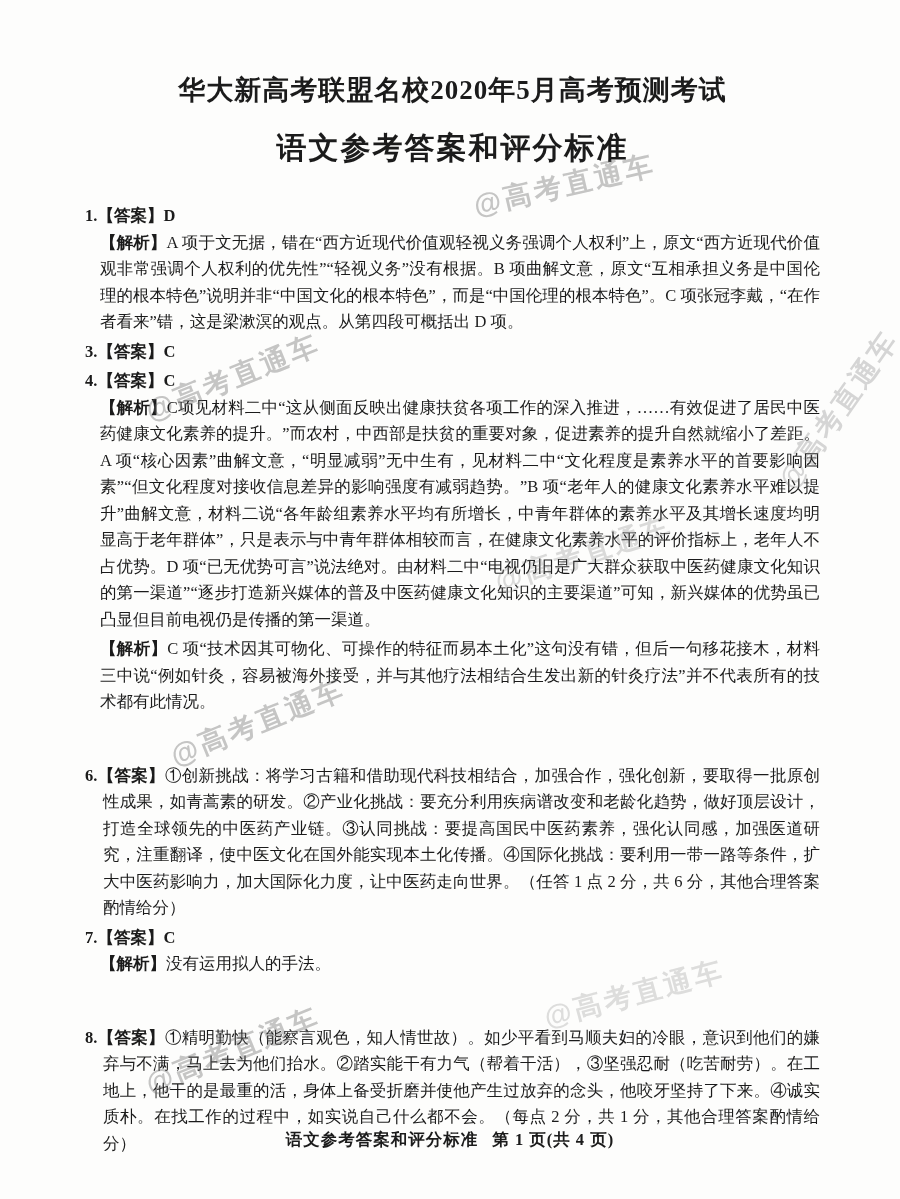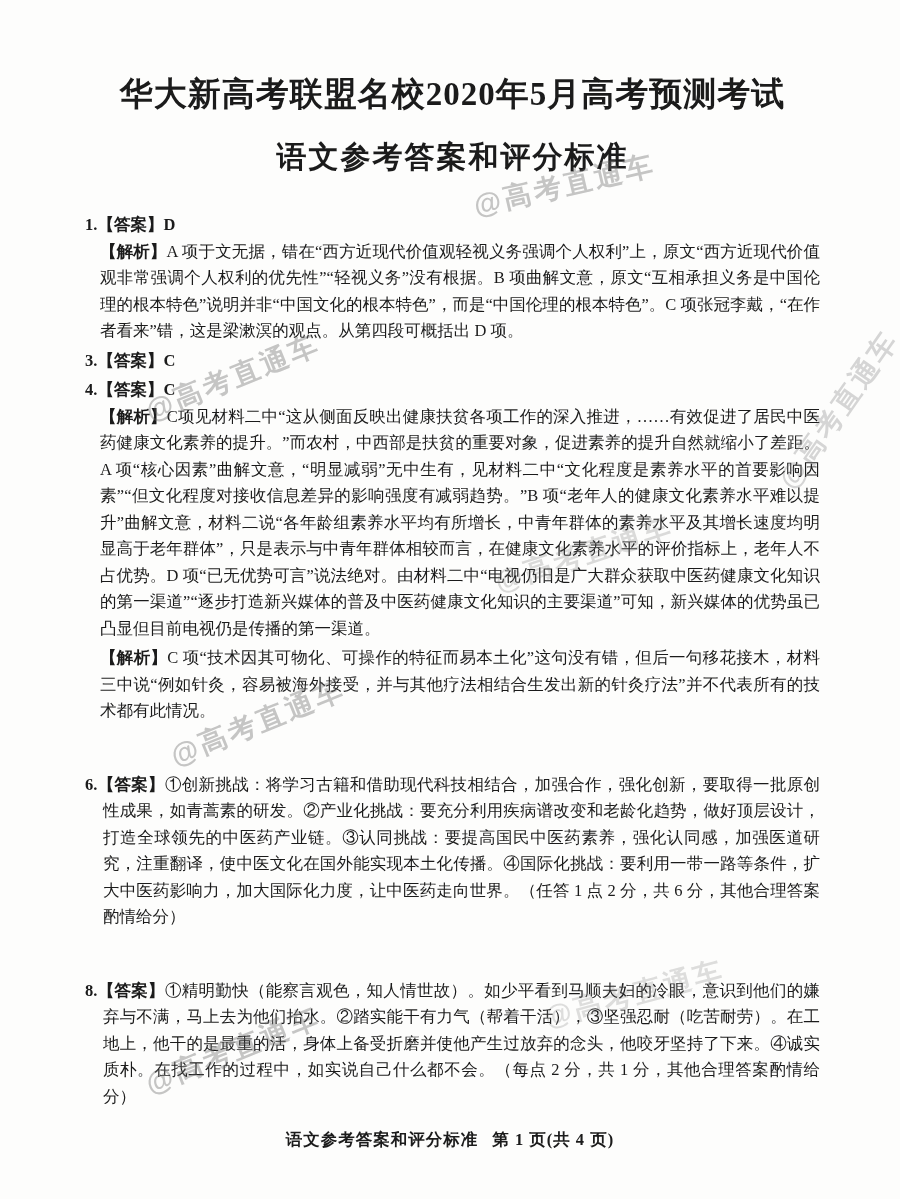--- a/index.html
+++ b/index.html
@@ -8,21 +8,21 @@
     width:900px; height:1199px;
     margin:0 auto;
     background:#fdfdfc;
     overflow:hidden;
     font-family:"Liberation Serif","DejaVu Serif",serif;
     color:#1b1b1b;
   }
   .content { padding:72px 80px 0 85px; }
   .title {
     text-align:center; font-weight:bold;
-    font-size:33px; letter-spacing:1px;
+    font-size:27px; letter-spacing:1px;
     margin:0 0 20px 0;
   }
   .subtitle {
     text-align:center; font-weight:bold;
     font-size:30px; letter-spacing:2px;
     margin:0 0 34px 0;
   }
   .items { font-size:16.5px; line-height:26.5px; }
   .item { margin:0 0 3px 0; text-align:justify;font-family:Liberation Serif, serif; }
   .b { font-weight:bold; }
@@ -89,20 +89,24 @@
       </div>
 
       <div class="item">
         <div class="analysis"><span class="b">【解析】</span><span>C 项“技术因其可物化、可操作的特征而易本土化”这句没有错，但后一句移花接木，材料三中说“例如针灸，容易被海外接受，并与其他疗法相结合生发出新的针灸疗法”并不代表所有的技术都有此情况。</span></div>
       </div>
 
       <div class="item">
         <div class="ans-block"><span class="b">6.</span><span class="b">【答案】</span><span>①创新挑战：将学习古籍和借助现代科技相结合，加强合作，强化创新，要取得一批原创性成果，如青蒿素的研发。②产业化挑战：要充分利用疾病谱改变和老龄化趋势，做好顶层设计，打造全球领先的中医药产业链。③认同挑战：要提高国民中医药素养，强化认同感，加强医道研究，注重翻译，使中医文化在国外能实现本土化传播。④国际化挑战：要利用一带一路等条件，扩大中医药影响力，加大国际化力度，让中医药走向世界。（任答 1 点 2 分，共 6 分，其他合理答案酌情给分）</span></div>
       </div>
 
+      <div class="item">
+        <div class="ans-line"><span class="b">7.</span><span class="b">【答案】</span><span class="b">C</span></div>
+        <div class="analysis"><span class="b">【解析】</span><span>没有运用拟人的手法。</span></div>
+      </div>
 
       <div class="item">
         <div class="ans-block"><span class="b">8.</span><span class="b">【答案】</span><span>①精明勤快（能察言观色，知人情世故）。如少平看到马顺夫妇的冷眼，意识到他们的嫌弃与不满，马上去为他们抬水。②踏实能干有力气（帮着干活），③坚强忍耐（吃苦耐劳）。在工地上，他干的是最重的活，身体上备受折磨并使他产生过放弃的念头，他咬牙坚持了下来。④诚实质朴。在找工作的过程中，如实说自己什么都不会。（每点 2 分，共 1 分，其他合理答案酌情给分）</span></div>
       </div>
 
     </div>
   </div>
 
   <div class="footer">
     <span>语文参考答案和评分标准</span><span class="footer-page">第 1 页(共 4 页)</span>

